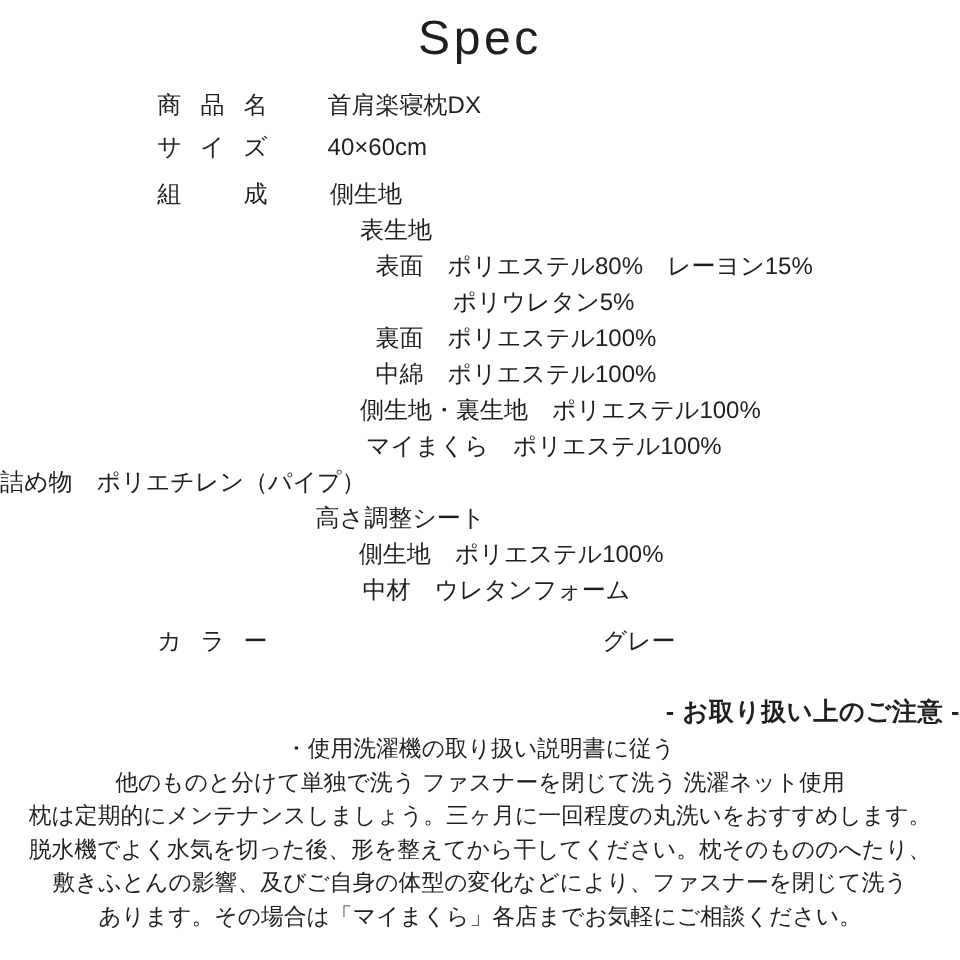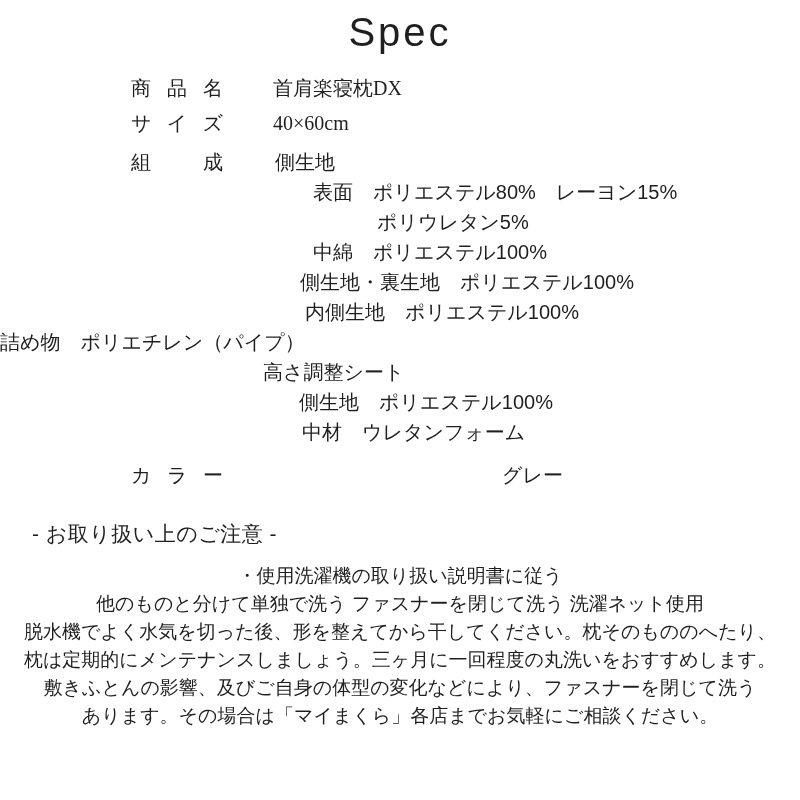--- a/index.html
+++ b/index.html
@@ -38,40 +38,39 @@
   }
   .spec-label {
     position: absolute;
     left: 131px;
     top: 0;
     width: 92px;
     display: flex;
     justify-content: space-between;
     white-space: nowrap;
   }
-  .spec-value { margin-left: 273px; font-family: Liberation Serif, serif; }
+  .spec-value { margin-left: 273px; }
 
   .row-comp { margin-bottom: 0; }
   .row-comp .spec-label { top: 4px; }
   .comp-line { line-height: 30px; white-space: nowrap; }
 
   .row-color { margin-top: 17px; }
   .row-color .spec-value { margin-left: 265px; text-align: center; }
 
   .notice-title {
     margin-top: 36px;
-    text-align: left;
+    text-align: right;
     font-size: 21px;
     line-height: 24px;
-    font-weight: 400;
+    font-weight: 700;
     letter-spacing: 0.5px;
-    padding-left: 32px;
   }
   .notice-body {
-    margin-top: 16px;
+    margin-top: 5px;
     text-align: center;
     font-size: 19px;
     line-height: 28px;
     font-weight: 500;
   }
   .notice-line { white-space: nowrap; }
 </style>
 </head>
 <body>
 
@@ -99,25 +98,27 @@
       <div class="spec-value">40×60cm</div>
     </div>
 
     <div class="spec-row row-comp">
       <div class="spec-label char-justify">
           <span>組</span>
           <span>成</span>
         </div>
       <div class="comp-lines">
         <div class="comp-line" style="margin-left:275px">側生地</div>
+        <div class="comp-line" style="margin-left:300px">表生地</div>
         <div class="comp-line" style="margin-left:313px">表面　ポリエステル80%　レーヨン15%</div>
         <div class="comp-line" style="margin-left:377px">ポリウレタン5%</div>
+        <div class="comp-line" style="margin-left:313px">裏面　ポリエステル100%</div>
         <div class="comp-line" style="margin-left:313px">中綿　ポリエステル100%</div>
         <div class="comp-line" style="margin-left:300px">側生地・裏生地　ポリエステル100%</div>
-        <div class="comp-line" style="margin-left:305px">内側生地　ポリエステル100%</div>
+        <div class="comp-line" style="margin-left:305px">マイまくら　ポリエステル100%</div>
         <div class="comp-line" style="">詰め物　ポリエチレン（パイプ）</div>
         <div class="comp-line" style="margin-left:263px">高さ調整シート</div>
         <div class="comp-line" style="margin-left:299px">側生地　ポリエステル100%</div>
         <div class="comp-line" style="margin-left:302px">中材　ウレタンフォーム</div>
       </div>
     </div>
 
     <div class="spec-row row-color">
       <div class="spec-label char-justify">
           <span>カ</span>
@@ -127,20 +128,20 @@
       <div class="spec-value">グレー</div>
     </div>
 
   </div>
 
   <div class="notice">
     <div class="notice-title">- お取り扱い上のご注意 -</div>
     <div class="notice-body">
       <div class="notice-line">・使用洗濯機の取り扱い説明書に従う</div>
       <div class="notice-line">他のものと分けて単独で洗う ファスナーを閉じて洗う 洗濯ネット使用</div>
+      <div class="notice-line">枕は定期的にメンテナンスしましょう。三ヶ月に一回程度の丸洗いをおすすめします。</div>
       <div class="notice-line">脱水機でよく水気を切った後、形を整えてから干してください。枕そのもののへたり、</div>
-      <div class="notice-line">枕は定期的にメンテナンスしましょう。三ヶ月に一回程度の丸洗いをおすすめします。</div>
       <div class="notice-line">敷きふとんの影響、及びご自身の体型の変化などにより、ファスナーを閉じて洗う</div>
       <div class="notice-line">あります。その場合は「マイまくら」各店までお気軽にご相談ください。</div>
     </div>
   </div>
 
 </div>
 
 </body></html>

